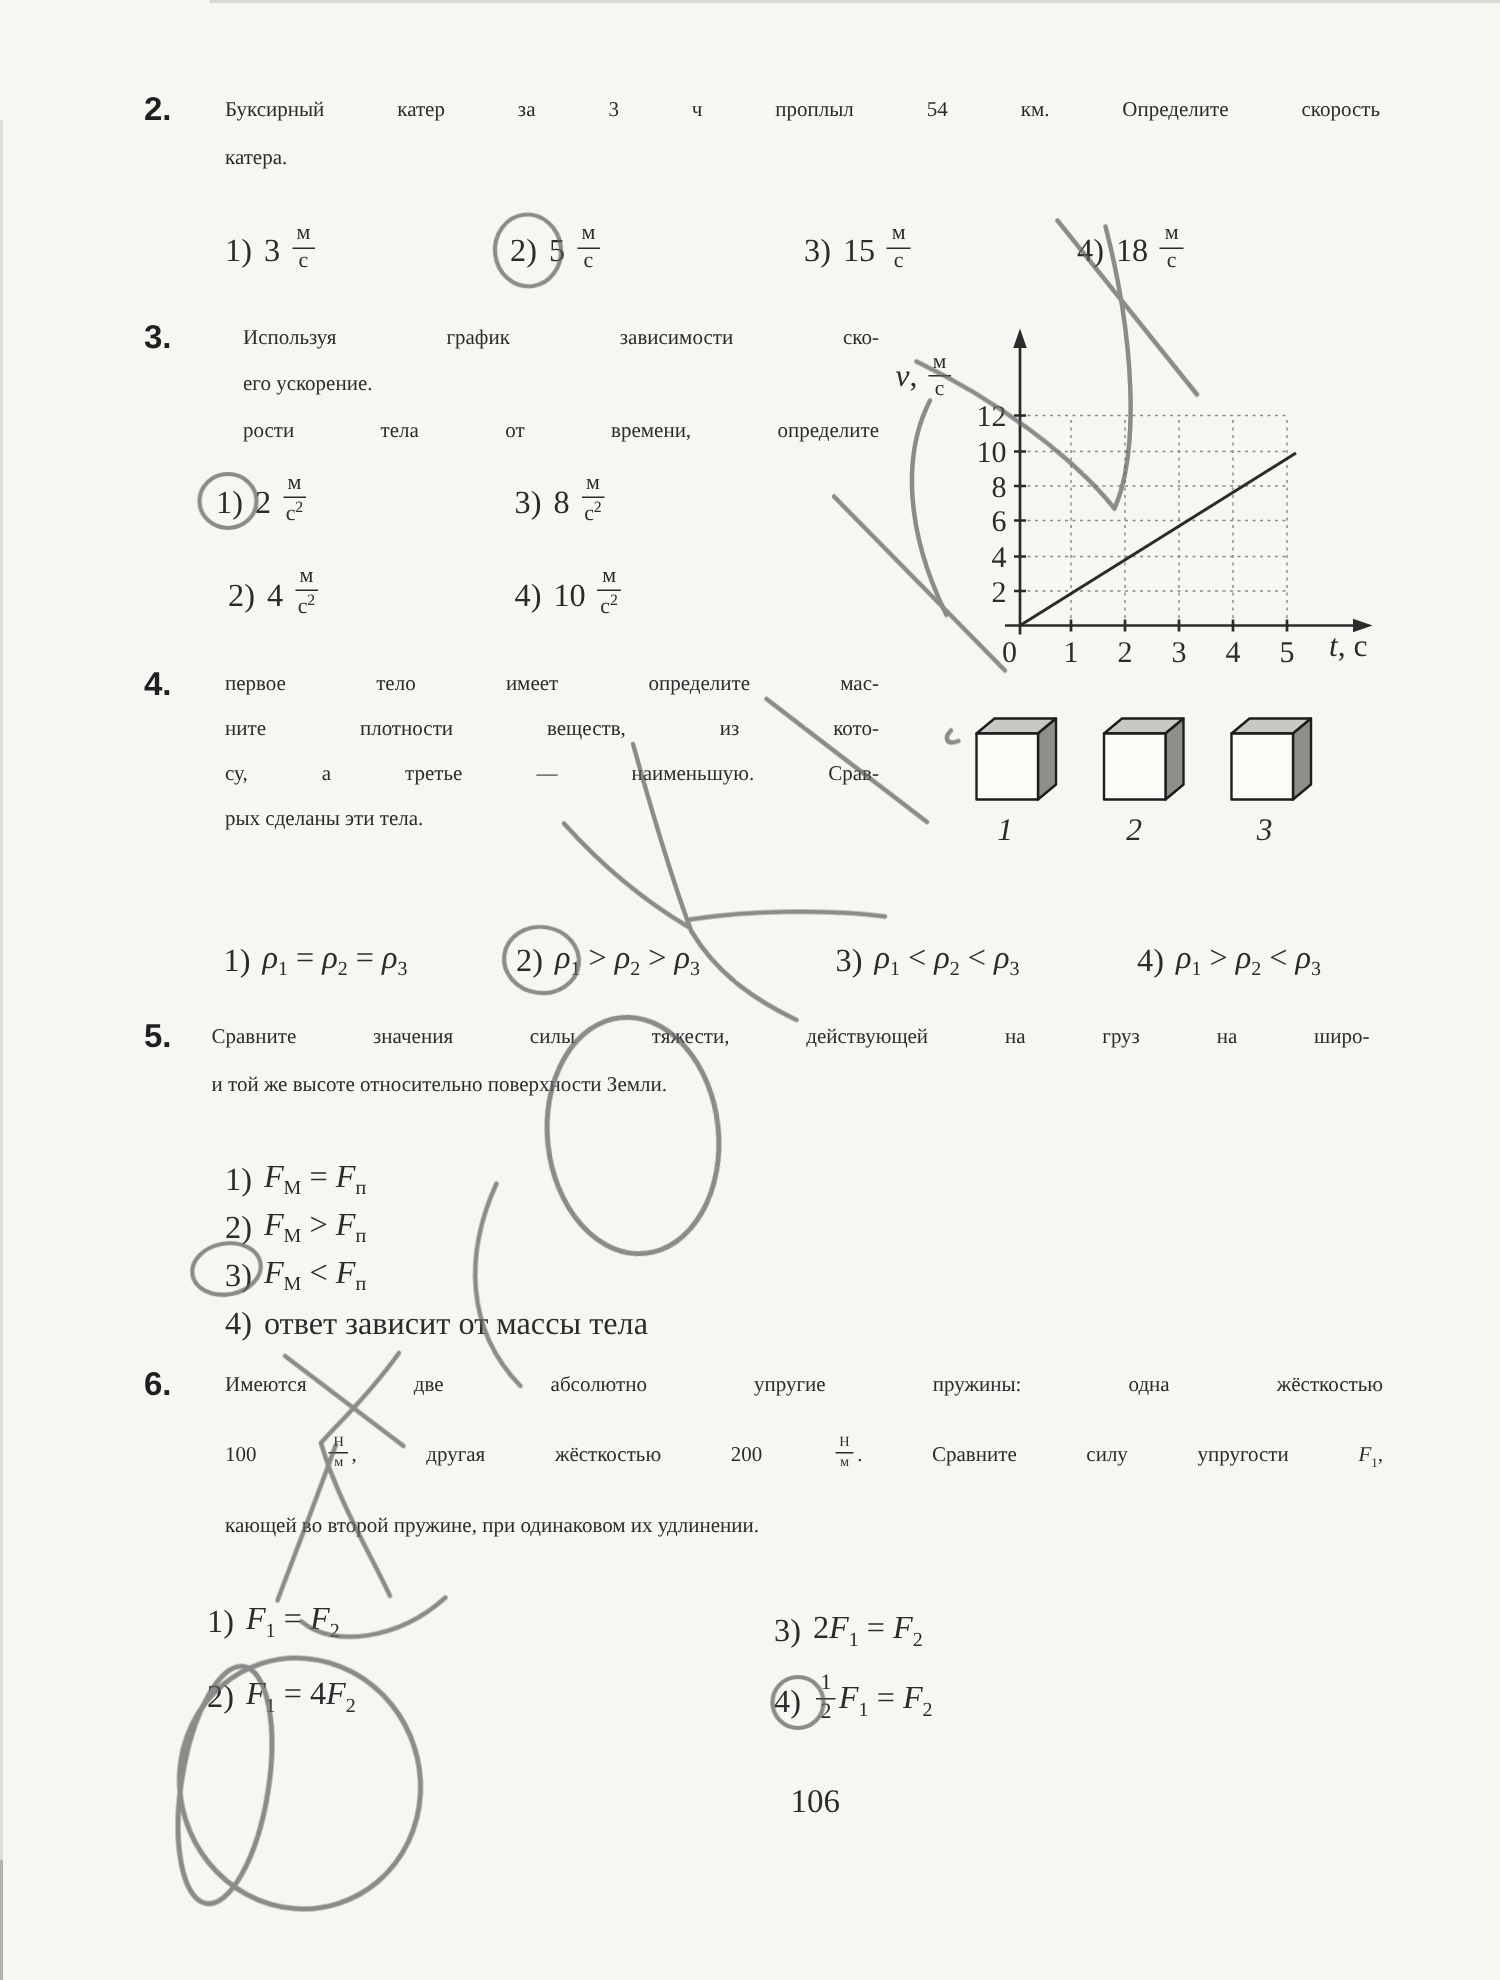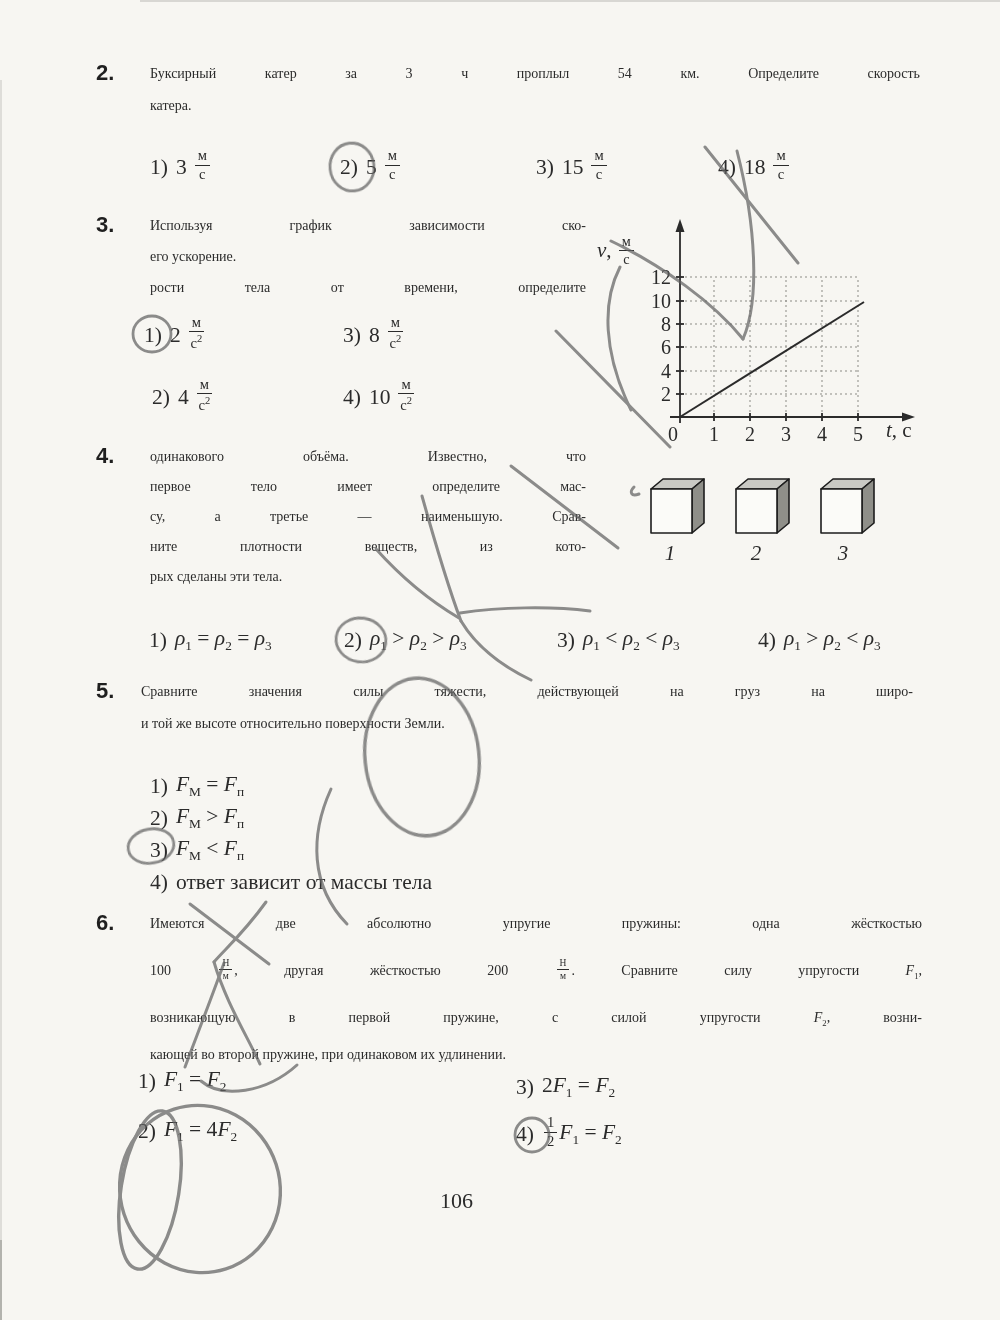--- a/index.html
+++ b/index.html
@@ -6,35 +6,35 @@
   body{width:1000px;height:1320px;position:relative;background:#f7f6f2;overflow:hidden;
        font-family:"Liberation Serif","DejaVu Serif",serif;color:#2b2b2b;}
   .page{position:absolute;inset:0;}
   .edge{position:absolute;background:#7c7c76;}
   .pnum{position:absolute;font-family:"Liberation Sans","DejaVu Sans",sans-serif;
         font-weight:700;font-size:22px;color:#1f1f1f;}
   .ptext{position:absolute;font-size:14px;}
   .ln{text-align:justify;text-align-last:justify;}
   .ln.last{text-align-last:left;}
   .lh32 .ln{line-height:32px;}
-  .lh31 .ln{line-height:31px;}
+  .lh31 .ln{line-height:31px;margin-left:12px;}
   .lh30 .ln{line-height:30px;}
   .opt{position:absolute;display:flex;align-items:center;font-size:21.5px;white-space:nowrap;}
   .opt .lab{margin-right:8px;}
   .opt .val{margin-right:6px;}
   sub{font-size:0.62em;}
   sup{font-size:0.62em;}
   .it{font-style:italic;}
   .frac{display:inline-flex;flex-direction:column;align-items:center;line-height:1.05;
         font-size:0.68em;vertical-align:middle;margin:0 2px;transform:translateY(-2px);}
   .frac .fn{border-bottom:1.4px solid #2b2b2b;padding:0 3px 1px;align-self:stretch;text-align:center;}
   .frac .fd{padding-top:1px;}
   .frac sup{font-size:0.72em;}
   .axis-label{position:absolute;font-size:21px;}
-  .pagenum{position:absolute;left:440px;top:1188px;width:120px;text-align:left;font-size:22px;}
+  .pagenum{position:absolute;left:440px;top:1188px;width:120px;text-align:right;font-size:22px;}
   svg{position:absolute;}
   svg text{font-family:"Liberation Serif","DejaVu Serif",serif;fill:#2b2b2b;}
   .pencil{stroke:#616161;fill:none;stroke-linecap:round;opacity:0.72;}
 </style>
 </head>
 <body>
 
 <div class="page">
 
   <div class="edge" style="left:140px;top:0;width:860px;height:2px;opacity:.25"></div>
@@ -168,24 +168,23 @@
     </g>
   </svg>
   <div class="axis-label" style="left:597px;top:236px"><span class="it">v</span><span>, </span><span class="frac">
         <span class="fn">м</span>
         <span class="fd"><span>с</span></span>
       </span></div>
   <div class="axis-label" style="left:886px;top:418px"><span class="it">t</span><span>, с</span></div>
 
   <div class="pnum" style="left:96px;top:443px">4.</div>
   <div class="ptext lh30" style="left:150px;top:442px;width:436px">
-    <div class="ln">одинакового объёма. Известно, что</div>
     <div class="ln">первое тело имеет определите мас-</div>
+    <div class="ln">ните плотности веществ, из кото-</div>
     <div class="ln">су, а третье — наименьшую. Срав-</div>
-    <div class="ln">ните плотности веществ, из кото-</div>
     <div class="ln last">рых сделаны эти тела.</div>
   </div>
 
   <svg style="left:618px;top:468px" width="270" height="100" viewBox="0 0 270 100">
     <g stroke="#1d1d1d" stroke-width="1.6" stroke-linejoin="round">
       <polygon points="33,21 45,11 86,11 74,21" fill="#c9c9c4"></polygon>
       <polygon points="74,21 86,11 86,55 74,65" fill="#8f8f89"></polygon>
       <rect x="33" y="21" width="41" height="44" fill="#fbfbf8"></rect>
     </g>
     <g stroke="#1d1d1d" stroke-width="1.6" stroke-linejoin="round">
@@ -247,21 +246,20 @@
   <div class="pnum" style="left:96px;top:910px">6.</div>
   <div class="ptext" style="left:150px;top:908px;width:772px">
     <div class="ln" style="line-height:32px"><span>Имеются две абсолютно упругие пружины: одна жёсткостью</span></div>
     <div class="ln" style="line-height:62px;height:62px"><span>100 </span><span class="frac">
           <span class="fn">Н</span>
           <span class="fd"><span>м</span></span>
         </span><span>, другая жёсткостью 200 </span><span class="frac">
           <span class="fn">Н</span>
           <span class="fd"><span>м</span></span>
         </span><span>. Сравните силу упругости </span><span class="it">F</span><sub>1</sub><span>,</span></div>
-    <div class="ln" style="line-height:32px"><span>возникающую в первой пружине, с силой упругости </span><span class="it">F</span><sub>2</sub><span>, возни-</span></div>
     <div class="ln last" style="line-height:32px"><span>кающей во второй пружине, при одинаковом их удлинении.</span></div>
   </div>
   <div class="opt" style="left:138px;top:1066px;height:30px">
     <span class="lab">1)</span>
     <span class="expr"><span class="it">F</span><sub>1</sub><span> = </span><span class="it">F</span><sub>2</sub></span>
   </div>
   <div class="opt" style="left:516px;top:1072px;height:30px">
     <span class="lab">3)</span>
     <span class="expr"><span>2</span><span class="it">F</span><sub>1</sub><span> = </span><span class="it">F</span><sub>2</sub></span>
   </div>

